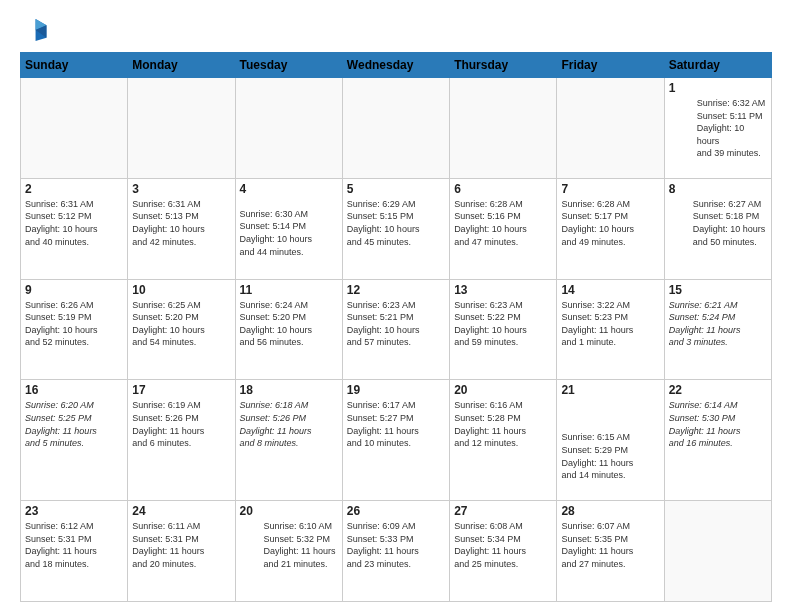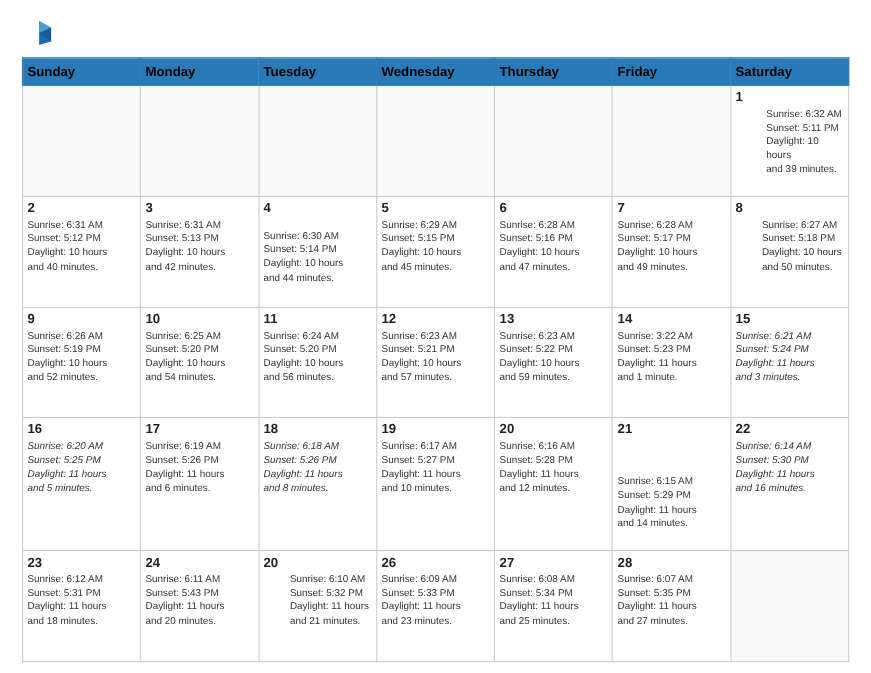--- a/index.html
+++ b/index.html
@@ -300,21 +300,21 @@
           <td>
             <span class="day-num">23</span>
             <div class="day-info" style="white-space: pre-line;">Sunrise: 6:12 AM
 Sunset: 5:31 PM
 Daylight: 11 hours
 and 18 minutes.</div>
           </td>
           <td>
             <span class="day-num">24</span>
             <div class="day-info" style="white-space: pre-line;">Sunrise: 6:11 AM
-Sunset: 5:43 PM
+Sunset: 5:31 PM
 Daylight: 11 hours
 and 20 minutes.</div>
           </td>
           <td>
             <span class="day-num">20</span>
             <div class="day-info" style="white-space: pre-line; margin-left: 24px;">Sunrise: 6:10 AM
 Sunset: 5:32 PM
 Daylight: 11 hours
 and 21 minutes.</div>
           </td>

